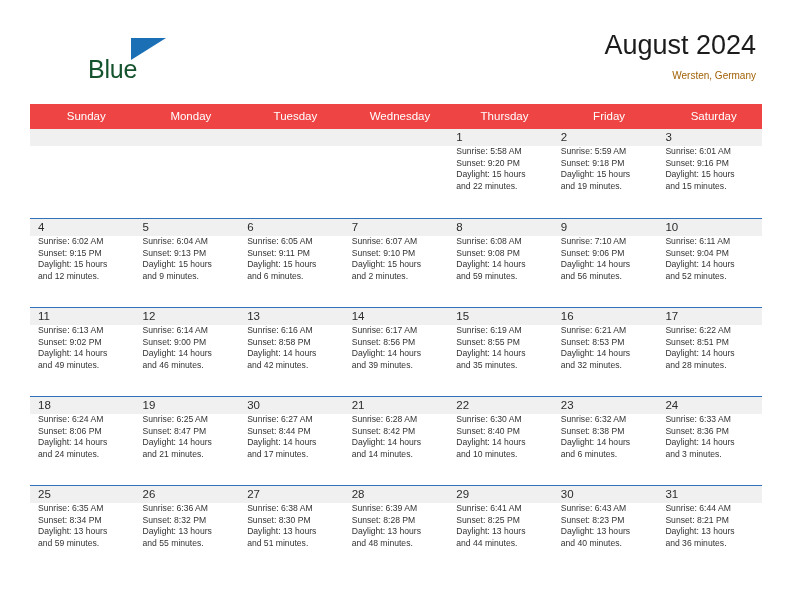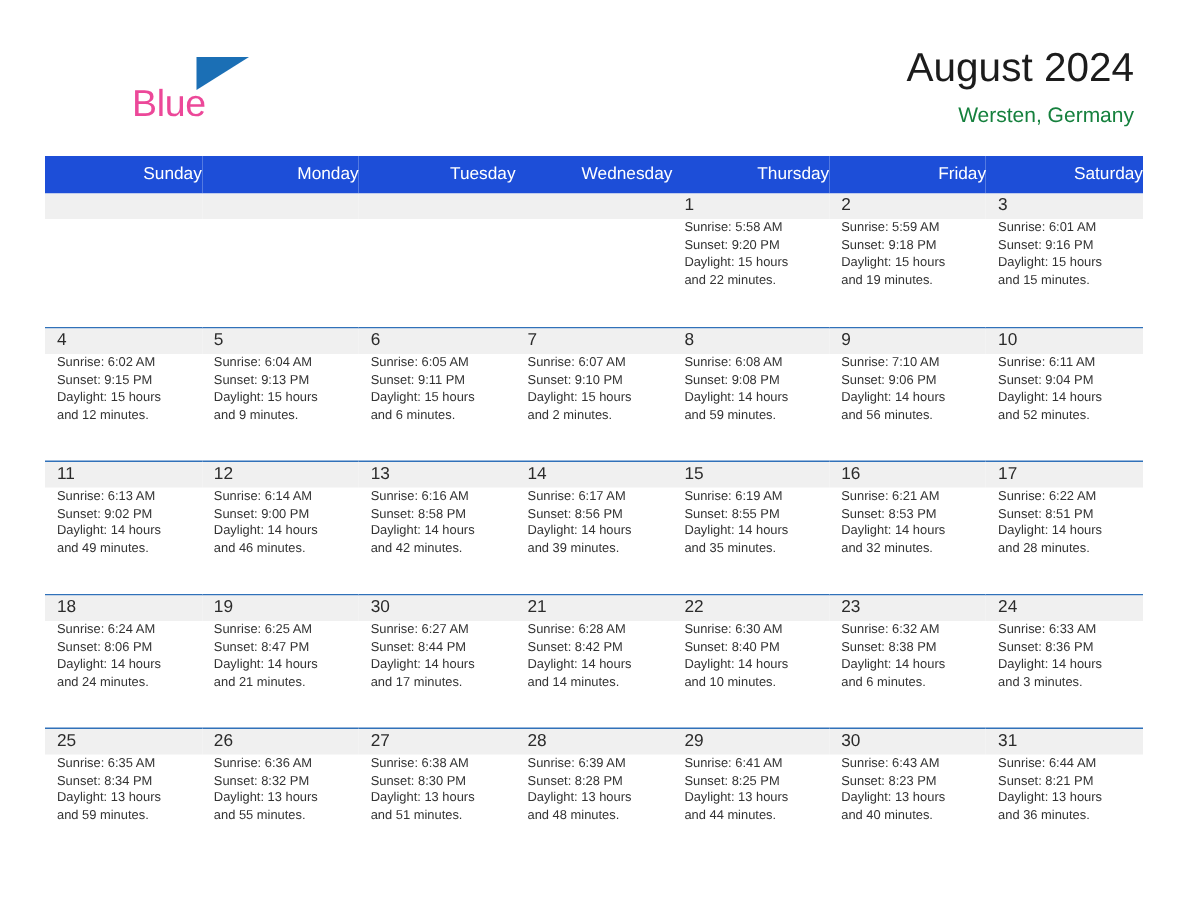--- a/index.html
+++ b/index.html
@@ -44,21 +44,21 @@
     letter-spacing: -0.2px;
     color: #2f2f2f;
     font-family: "Liberation Sans", sans-serif;
   }
   .brand-blue {
     position: absolute;
     left: 52px;
     top: 23px;
     font-size: 25px;
     letter-spacing: -0.2px;
-    color: #ec4899;
+    color: #14532d;
     font-family: "Liberation Sans", sans-serif;
   }
   .brand-tri {
     position: absolute;
     left: 95px;
     top: 6px;
     width: 0;
     height: 0;
     border-left: 35px solid #1b6fb5;
     border-bottom: 22px solid transparent;
@@ -70,42 +70,42 @@
     top: 28px;
     text-align: right;
   }
   .cal-title {
     font-size: 27px;
     color: #1c1c1c;
     line-height: 34px;
     white-space: nowrap;
   }
   .cal-sub {
-    font-size: 14px;
-    color: #15803d;
+    font-size: 10px;
+    color: #a16207;
     line-height: 20px;
     margin-top: 4px;
     white-space: nowrap;
   }
 
   
   .cal {
     position: absolute;
     left: 30px;
     top: 104px;
     width: 732px;
     border-collapse: collapse;
     table-layout: fixed;
   }
   .cal th {
-    background: #1d4ed8;
+    background: #ef4444;
     color: #ffffff;
     font-size: 11.5px;
     font-weight: normal;
-    text-align: right;
+    text-align: center;
     padding: 6px 0 7px 8px;
     height: 12px;
     border: none;
   }
   .cal td {
     vertical-align: top;
     padding: 0;
     border: none;
     width: 104.57px;
     height: 89px;

